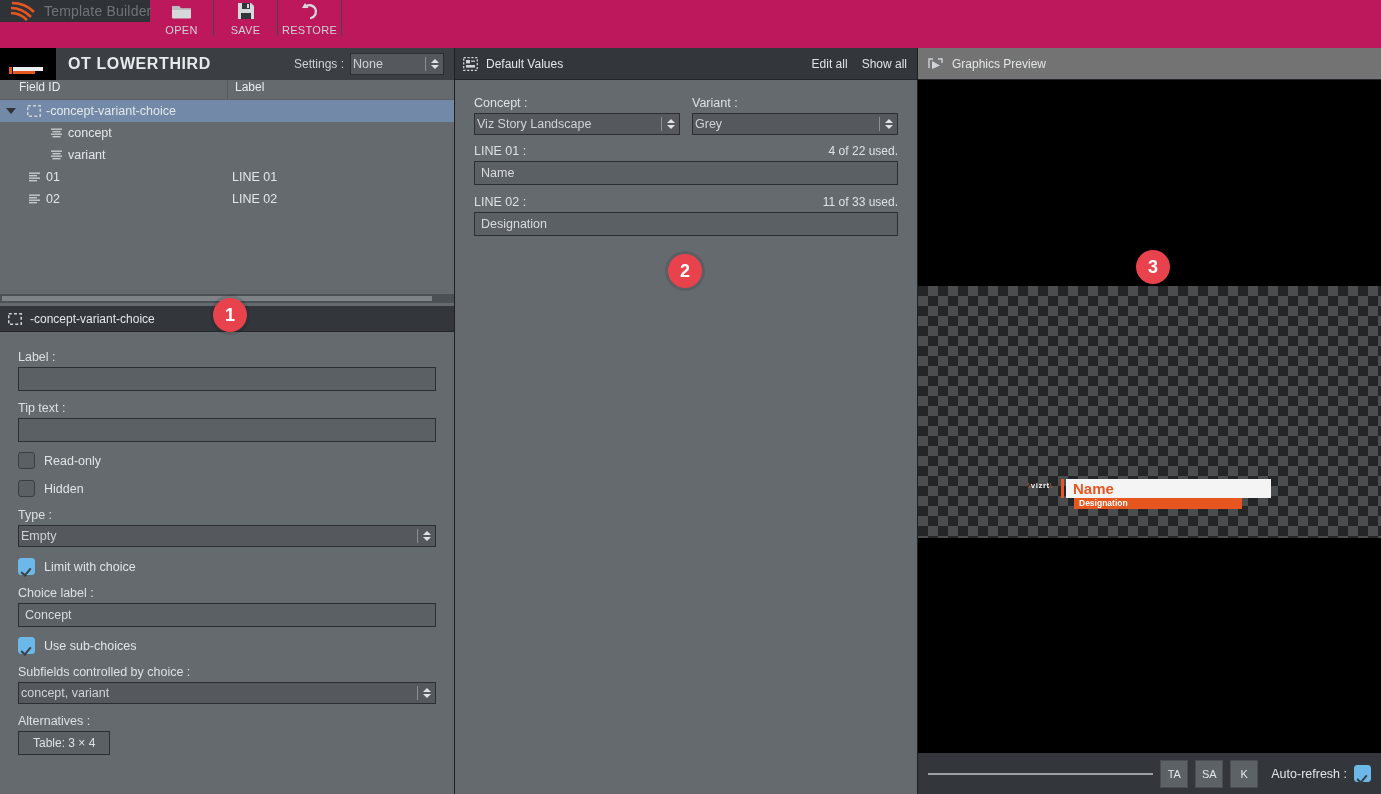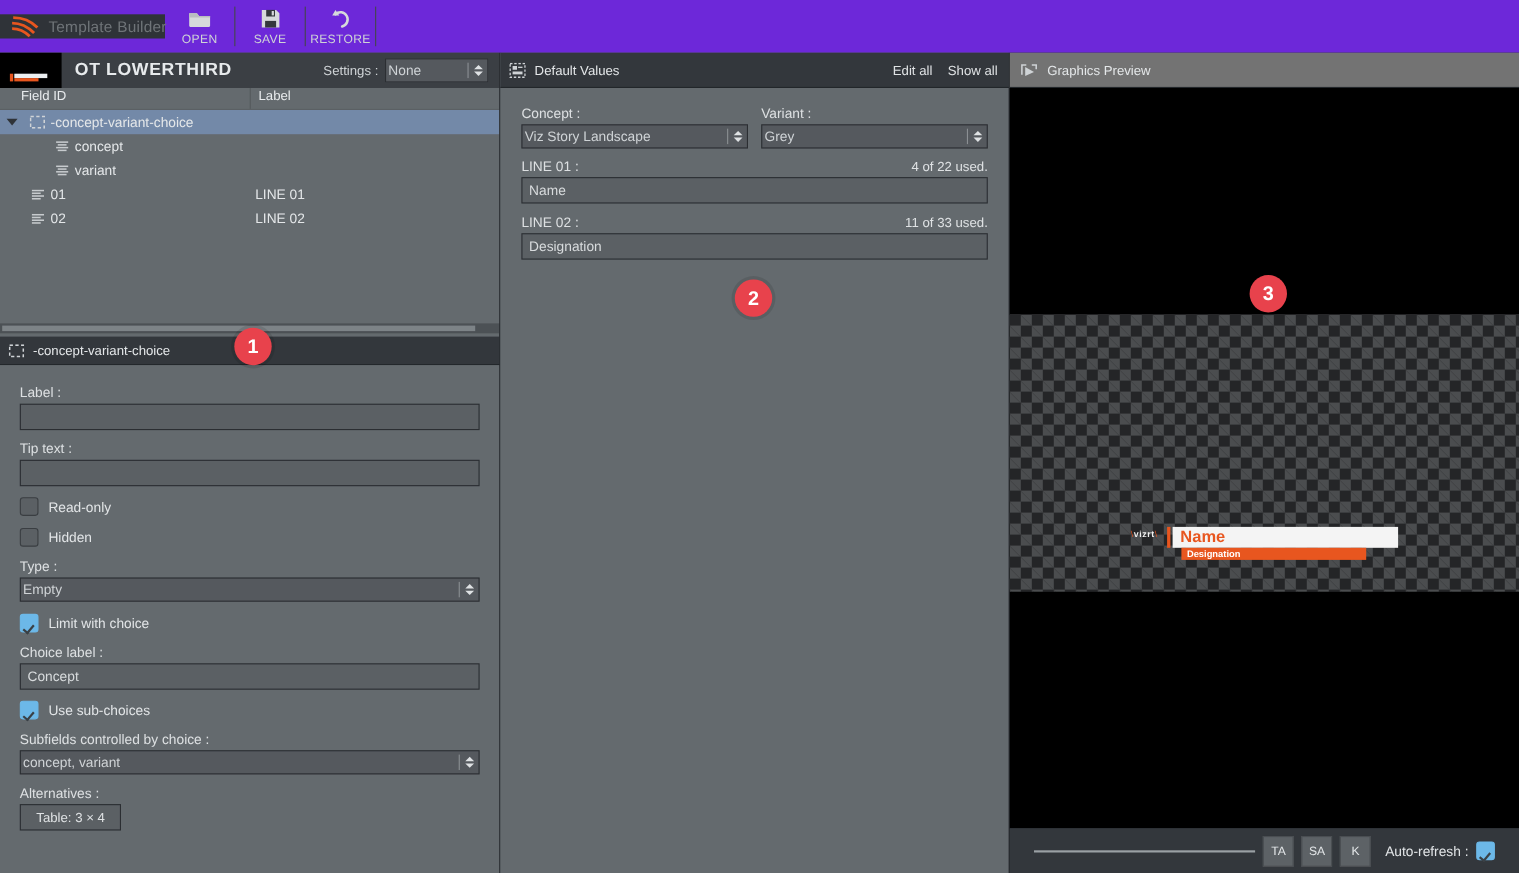--- a/index.html
+++ b/index.html
@@ -9,22 +9,22 @@
     font-family: "Liberation Sans", sans-serif;
     font-size: 12px;
     color: #d5d8da;
     overflow: hidden;
   }
   .app { position: relative; width: 1381px; height: 794px; }
 
   
   .toolbar {
     position: absolute; left: 0; top: 0; width: 1381px; height: 48px;
-    background: #6d28d9;
-    display: flex; align-items: center;
+    background: #be185d;
+    display: flex; align-items: flex-start;
   }
   .brand {
     width: 150px; display: flex; align-items: center; gap: 8px;
     padding-left: 10px;
     background: #2f3338;
   }
   .brand-logo { width: 26px; height: 22px; position: relative; flex: none; }
   .brand-title {
     font-size: 14px; color: #6f7478; letter-spacing: .2px; white-space: nowrap;
   }
@@ -177,21 +177,21 @@
     background-color: #242527;
     background-image:
       linear-gradient(45deg, #4b4d4f 25%, transparent 25%, transparent 75%, #4b4d4f 75%),
       linear-gradient(45deg, #4b4d4f 25%, transparent 25%, transparent 75%, #4b4d4f 75%);
     background-size: 20px 20px;
     background-position: 0 0, 10px 10px;
   }
   .gp-black-bot { position: absolute; left: 0; top: 490px; width: 463px; height: 215px; background: #000; }
   .gp-bottom-bar {
     position: absolute; left: 0; top: 705px; width: 463px; height: 41px;
-    background: #33373c; display: flex; align-items: center; gap: 7px; padding: 0 22px;
+    background: #33373c; display: flex; align-items: center; gap: 7px; padding: 0 10px;
   }
   .gp-slider { flex: 1; height: 18px; display: flex; align-items: center; cursor: pointer; }
   .gp-slider .track { width: 100%; height: 2px; background: #9aa0a4; }
   .sq-btn {
     width: 28px; height: 28px; background: #5d6266; border: 1px solid #4a4e52;
     display: flex; align-items: center; justify-content: center;
     font-size: 11px; color: #e3e6e8; cursor: pointer;
   }
   .ar-wrap { display: flex; align-items: center; gap: 7px; margin-left: 6px; }
   .ar-wrap .lab { font-size: 12.5px; color: #e2e5e7; }

